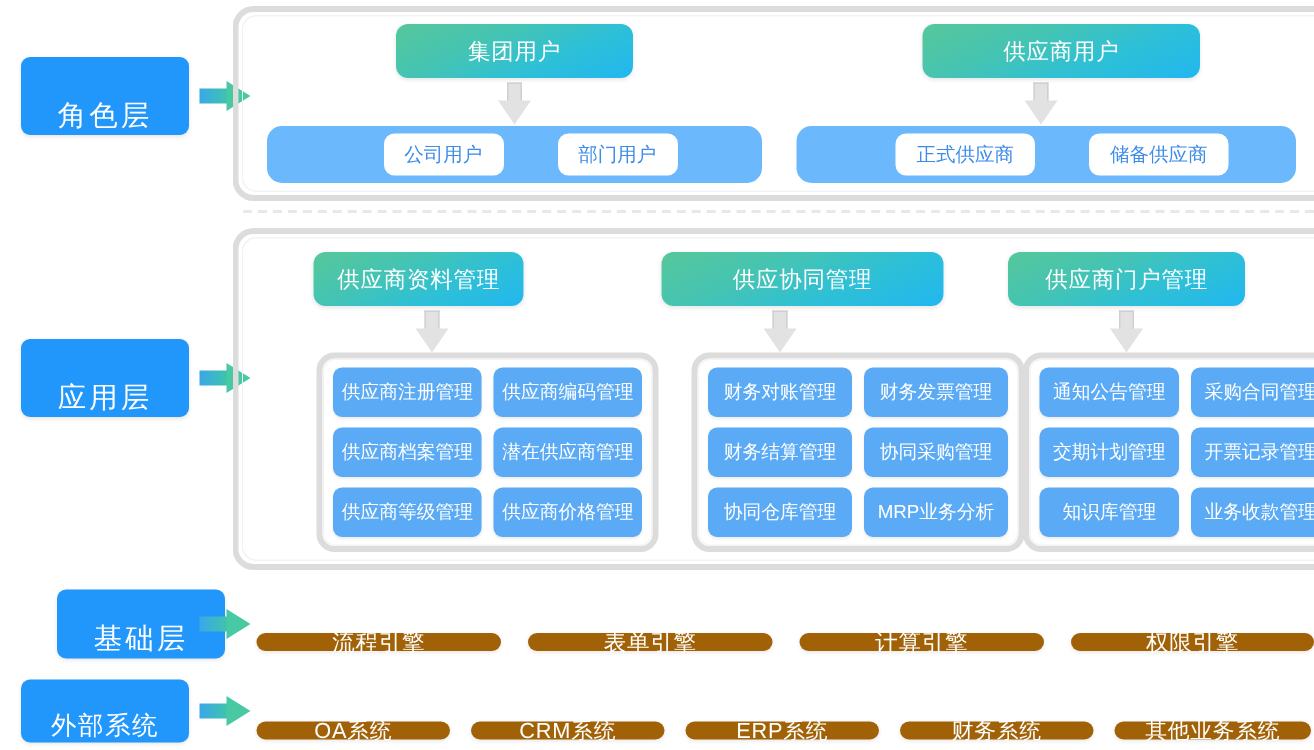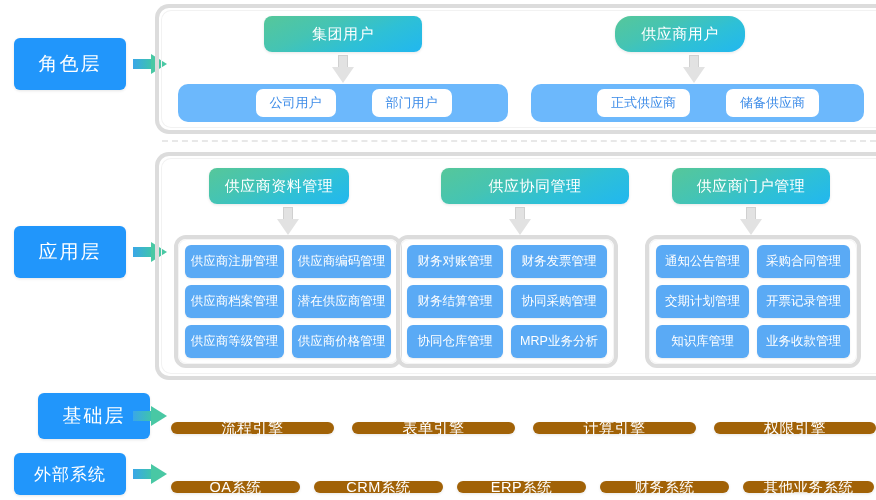--- a/index.html
+++ b/index.html
@@ -10,21 +10,21 @@
     overflow: hidden;
   }
   #root { position: relative; width: 876px; height: 500px; }
 
   
   .layer-label {
     position: absolute;
     background: #2196fb;
     color: #ffffff;
     border-radius: 6px;
-    display: flex; align-items: center; justify-content: center;
+    display: flex; align-items: flex-end; justify-content: center;
     font-size: 19px;
     letter-spacing: 2px;
     box-shadow: 0 1px 3px rgba(0,0,0,0.10);
   }
   .layer-label.small { font-size: 17px; letter-spacing: 1px; }
 
   
   .arrow-right { position: absolute; width: 34px; height: 20px; }
   .arrow-right .shaft {
     position: absolute; left: 0; top: 5px; width: 20px; height: 10px;
@@ -97,21 +97,21 @@
   .pill {
     background: #ffffff;
     color: #3d8ce8;
     border-radius: 7px;
     font-size: 13px;
     padding: 5px 14px;
     white-space: nowrap;
   }
 
   
-  .module-group { position: absolute; }
+  .module-group { position: absolute; margin-left: 37px; }
   .module-group > .frame {
     position: absolute; inset: 0;
     border: 4px solid #dcdcdc;
     border-radius: 12px;
   }
   .module-group > .frame-inner {
     position: absolute; inset: 4px;
     border: 1px solid #f4f4f4;
     border-radius: 9px;
   }
@@ -167,21 +167,21 @@
   </div>
   <div class="arrow-down" style="left:332px; top:55px;">
     <div class="shaft"></div>
     <div class="head"></div>
   </div>
   <div class="blue-band" style="left:178px; top:84px; width:330px; height:38px;">
     <span class="pill">公司用户</span>
     <span class="pill">部门用户</span>
   </div>
 
-  <div class="chip-grad" style="left:615px; top:16px; width:130px; height:36px;border-radius:16px;">
+  <div class="chip-grad" style="left:615px; top:16px; width:185px; height:36px;">
     <span>供应商用户</span>
   </div>
   <div class="arrow-down" style="left:683px; top:55px;">
     <div class="shaft"></div>
     <div class="head"></div>
   </div>
   <div class="blue-band" style="left:531px; top:84px; width:333px; height:38px;">
     <span class="pill">正式供应商</span>
     <span class="pill">储备供应商</span>
   </div>
@@ -219,21 +219,21 @@
     </div>
   </div>
 
   <div class="chip-grad" style="left:441px; top:168px; width:188px; height:36px;">
     <span>供应协同管理</span>
   </div>
   <div class="arrow-down" style="left:509px; top:207px;">
     <div class="shaft"></div>
     <div class="head"></div>
   </div>
-  <div class="module-group" style="left:396px; top:235px; width:222px; height:133px;">
+  <div class="module-group" style="left:424px; top:235px; width:222px; height:133px;">
     <div class="frame"></div>
     <div class="frame-inner"></div>
     <div class="module-grid">
       <div class="module">财务对账管理</div>
       <div class="module">财务发票管理</div>
       <div class="module">财务结算管理</div>
       <div class="module">协同采购管理</div>
       <div class="module">协同仓库管理</div>
       <div class="module">MRP业务分析</div>
     </div>

